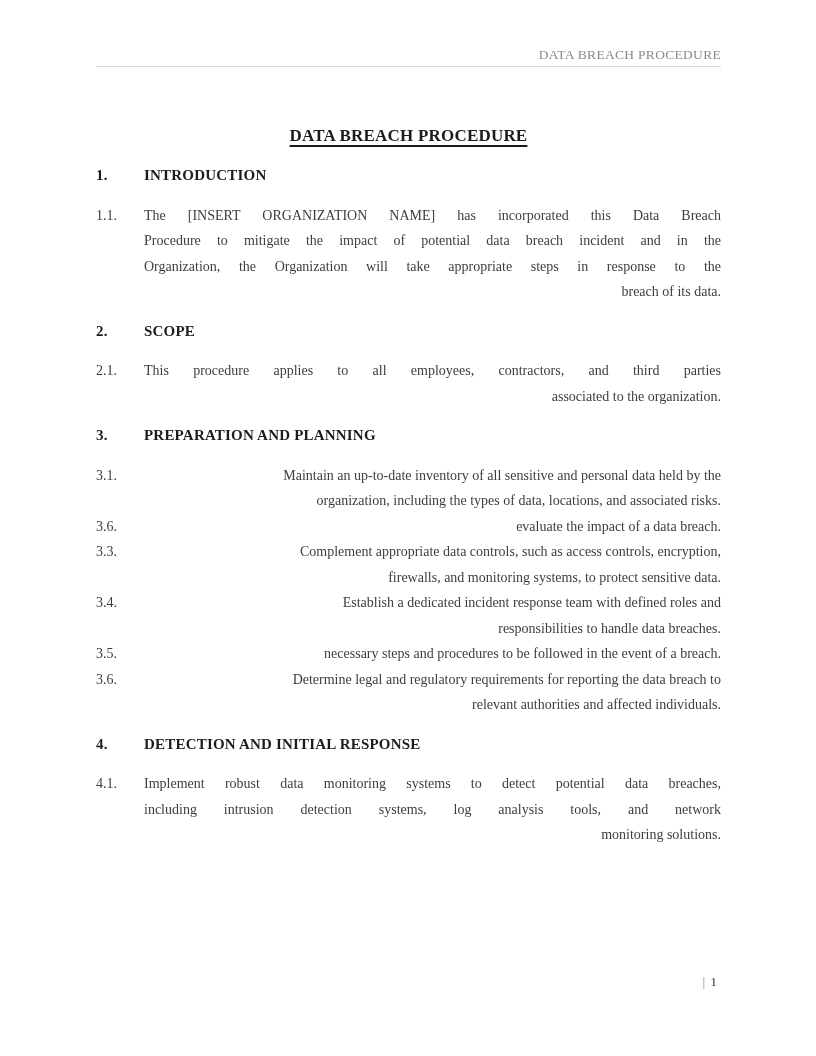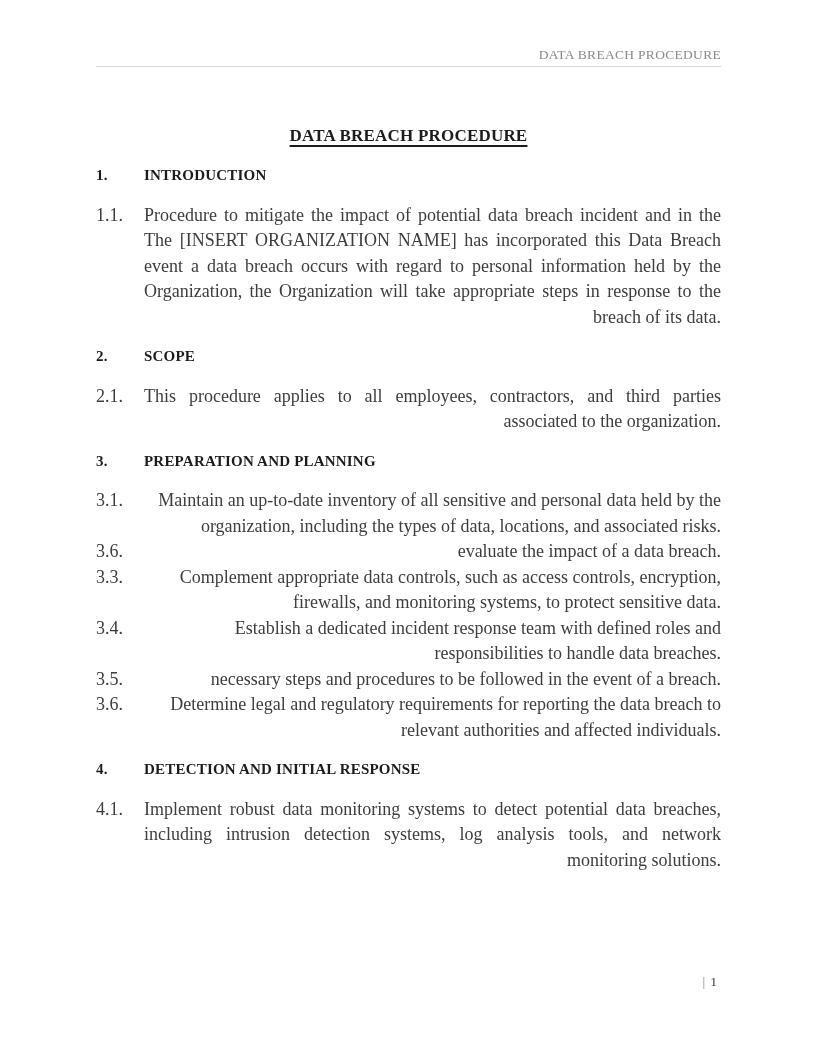--- a/index.html
+++ b/index.html
@@ -43,21 +43,21 @@
     margin: 14px 0;
     font-size: 15px;
     font-weight: bold;
     line-height: 25.5px;
     color: #1c1c1c;
     letter-spacing: 0.2px;
   }
   .item {
     position: relative;
     padding-left: 48px;
-    font-size: 18px;
+    font-size: 14px;
     line-height: 25.5px;
   }
   .num { position: absolute; left: 0; top: 0; }
   .line { min-height: 25.5px; text-align: right; }
   .line.j { text-align: justify; text-align-last: justify; }
   .footer {
     position: absolute;
     top: 973px;
     right: 99px;
     font-size: 13.5px;
@@ -79,23 +79,22 @@
   <div class="doc-title">
     <span class="u">DATA BREACH PROCEDURE</span>
   </div>
 
   <div class="sec-h">
     <span class="num">1.</span>
     <span>INTRODUCTION</span>
   </div>
   <div class="item">
     <span class="num">1.1.</span>
+    <div class="line j">The [INSERT ORGANIZATION NAME] has incorporated this Data Breach</div>
     <div class="line j">Procedure to mitigate the impact of potential data breach incident and in the</div>
-    <div class="line j">The [INSERT ORGANIZATION NAME] has incorporated this Data Breach</div>
-    <div class="line j">event a data breach occurs with regard to personal information held by the</div>
     <div class="line j">Organization, the Organization will take appropriate steps in response to the</div>
     <div class="line">breach of its data.</div>
   </div>
 
   <div class="sec-h">
     <span class="num">2.</span>
     <span>SCOPE</span>
   </div>
   <div class="item">
     <span class="num">2.1.</span>

